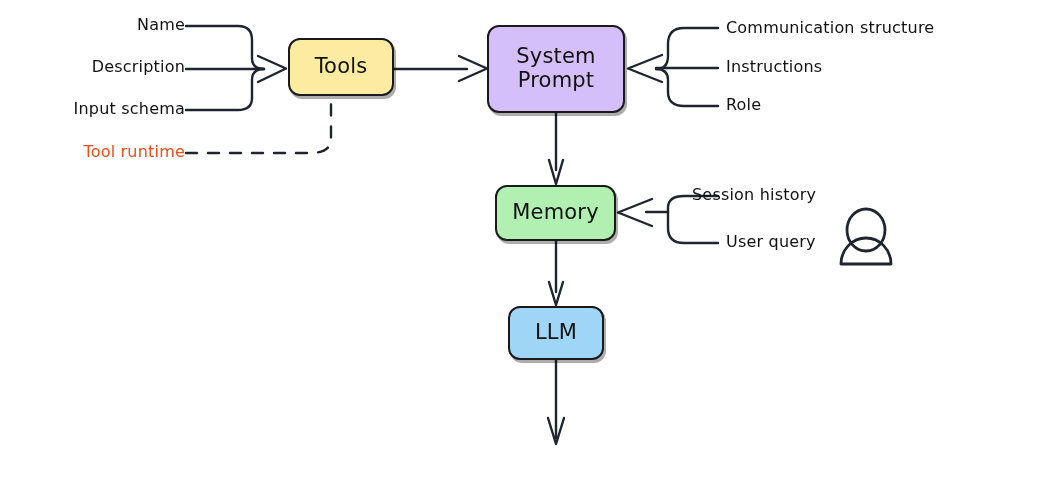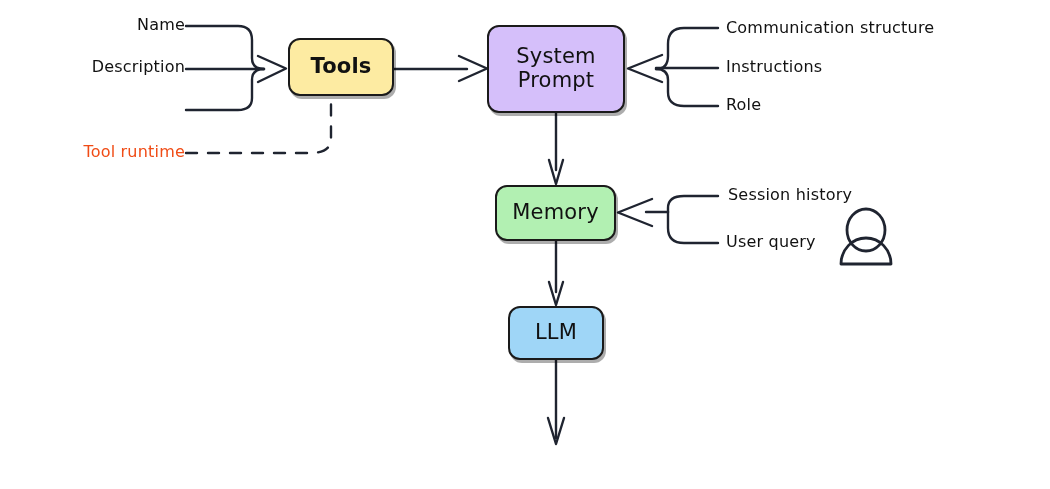--- a/index.html
+++ b/index.html
@@ -35,21 +35,21 @@
     align-items: center;
     justify-content: center;
     text-align: center;
     color: #111111;
     font-family: "DejaVu Sans", sans-serif;
     font-size: 21px;
     line-height: 1.12;
     letter-spacing: 0.2px;
     box-shadow: 2px 3px 0 rgba(0,0,0,0.32);
   }
-  .node-tools     { left: 288px; top: 38px;  width: 106px; height: 58px;  background: #fdeba2; font-weight: bold; }
+  .node-tools     { left: 288px; top: 38px;  width: 106px; height: 58px;  background: #fdeba2; }
   .node-sysprompt { left: 487px; top: 25px;  width: 138px; height: 88px;  background: #d5bffa; }
   .node-memory    { left: 495px; top: 185px; width: 121px; height: 56px;  background: #b2f0b2; }
   .node-llm       { left: 508px; top: 306px; width: 96px;  height: 54px;  background: #9fd6f7; }
 
   .lbl {
     position: absolute;
     color: #111111;
     font-family: "DejaVu Sans", sans-serif;
     font-size: 16px;
     letter-spacing: 0.2px;
@@ -59,21 +59,21 @@
   .lbl-runtime { color: #f04c16; }
 
   .lbl-name        { right: 865px; top: 15px; }
   .lbl-description { right: 865px; top: 57px; }
   .lbl-inputschema { right: 865px; top: 99px; }
   .lbl-runtime-pos { right: 865px; top: 142px; margin-left: 16px; }
 
   .lbl-comm        { left: 726px; top: 18px; }
   .lbl-instr       { left: 726px; top: 57px; }
   .lbl-role        { left: 726px; top: 95px; }
-  .lbl-session     { left: 728px; top: 185px; text-align: right; }
+  .lbl-session     { left: 692px; top: 185px; text-align: right; }
   .lbl-userquery   { left: 726px; top: 232px; }
 
   .lbl-rawoutput   { left: 0; top: 452px; width: 1050px; text-align: center; }
   .lbl-rawoutput span { display: inline-block; transform: translateX(-3px); }
 </style>
 </head>
 <body>
 
 <div id="canvas">
 
@@ -130,20 +130,21 @@
   <div class="node node-llm">
     <span>LLM</span>
   </div>
 
   <div class="node node-memory">
     <span>Memory</span>
   </div>
 
   <div class="lbl lbl-r lbl-name">Name</div>
   <div class="lbl lbl-r lbl-description">Description</div>
+  <div class="lbl lbl-r lbl-inputschema">Input schema</div>
   <div class="lbl lbl-r lbl-runtime lbl-runtime-pos">Tool runtime</div>
 
   <div class="lbl lbl-comm">Communication structure</div>
   <div class="lbl lbl-instr">Instructions</div>
   <div class="lbl lbl-role">Role</div>
 
   <div class="lbl lbl-session">Session history</div>
   <div class="lbl lbl-userquery">User query</div>
 
 

